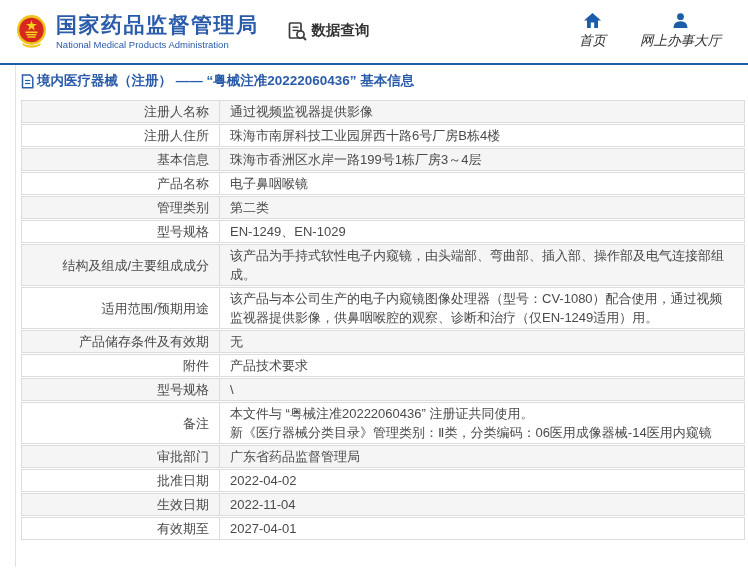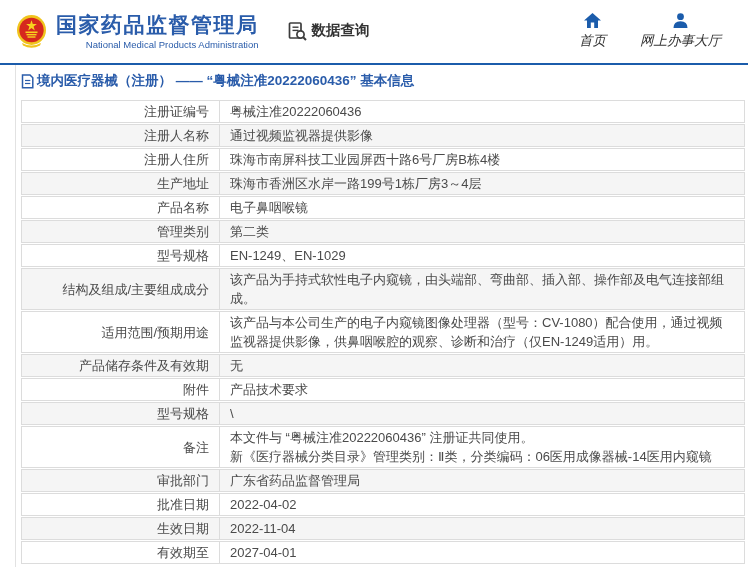--- a/index.html
+++ b/index.html
@@ -4,21 +4,21 @@
 <style>
   * { margin:0; padding:0; box-sizing:border-box; }
   html,body { width:748px; height:572px; background:#ffffff; overflow:hidden;
     font-family:"Liberation Sans","DejaVu Sans",sans-serif; }
 
   
   .header { height:65px; display:flex; align-items:center; border-bottom:2px solid #1b5cab; background:#fff; }
   .brand { display:flex; align-items:center; padding-left:16px; cursor:pointer; }
   .brand-text { margin-left:9px; }
   .brand-zh { font-size:21px; font-weight:bold; color:#2a5caa; letter-spacing:1.5px; line-height:24px; }
-  .brand-en { font-size:9.5px; color:#2a5caa; margin-top:2px;text-align:right; }
+  .brand-en { font-size:9.5px; color:#2a5caa; margin-top:2px; }
   .data-query { display:flex; align-items:flex-start; margin-left:28px; cursor:pointer; }
   .data-query-label { font-size:14.5px; font-weight:bold; color:#333; margin-left:4px; }
   .header-spacer { flex:1; }
   .top-nav { display:flex; align-items:flex-start; padding-right:27px; gap:34px;font-style:italic; }
   .nav-item { display:flex; flex-direction:column; align-items:center; cursor:pointer; }
   .nav-item .nav-label { font-size:13.5px; color:#333; margin-top:4px; }
 
   
   .content { margin-left:15px; margin-right:2px; border-left:1px solid #e2e2e2; padding:0 1px 0 5px; min-height:502px; }
   .section-title { display:flex; align-items:center; padding:7px 0 10px 0; }
@@ -98,34 +98,30 @@
       <svg width="13" height="15" viewBox="0 0 13 15">
         <path d="M1.5 1 H9 L11.8 3.8 V13.8 H1.5 Z" fill="none" stroke="#2a5caa" stroke-width="1.5"></path>
         <line x1="4" y1="6.5" x2="9.3" y2="6.5" stroke="#2a5caa" stroke-width="1.2"></line>
         <line x1="4" y1="9.5" x2="9.3" y2="9.5" stroke="#2a5caa" stroke-width="1.2"></line>
       </svg>
     </span>
     <span class="section-title-text">境内医疗器械（注册） —— “粤械注准20222060436” 基本信息</span>
   </div>
 
   <div class="info-table">
-      <div class="row">
-        <div class="cell label">注册证编号</div>
-        <div class="cell value">粤械注准20222060436</div>
-      </div>
       <div class="row alt">
         <div class="cell label">注册人名称</div>
         <div class="cell value">通过视频监视器提供影像</div>
       </div>
       <div class="row">
         <div class="cell label">注册人住所</div>
         <div class="cell value">珠海市南屏科技工业园屏西十路6号厂房B栋4楼</div>
       </div>
       <div class="row alt">
-        <div class="cell label">生产地址</div>
+        <div class="cell label">基本信息</div>
         <div class="cell value">珠海市香洲区水岸一路199号1栋厂房3～4层</div>
       </div>
       <div class="row">
         <div class="cell label">产品名称</div>
         <div class="cell value">电子鼻咽喉镜</div>
       </div>
       <div class="row alt">
         <div class="cell label">管理类别</div>
         <div class="cell value">第二类</div>
       </div>

